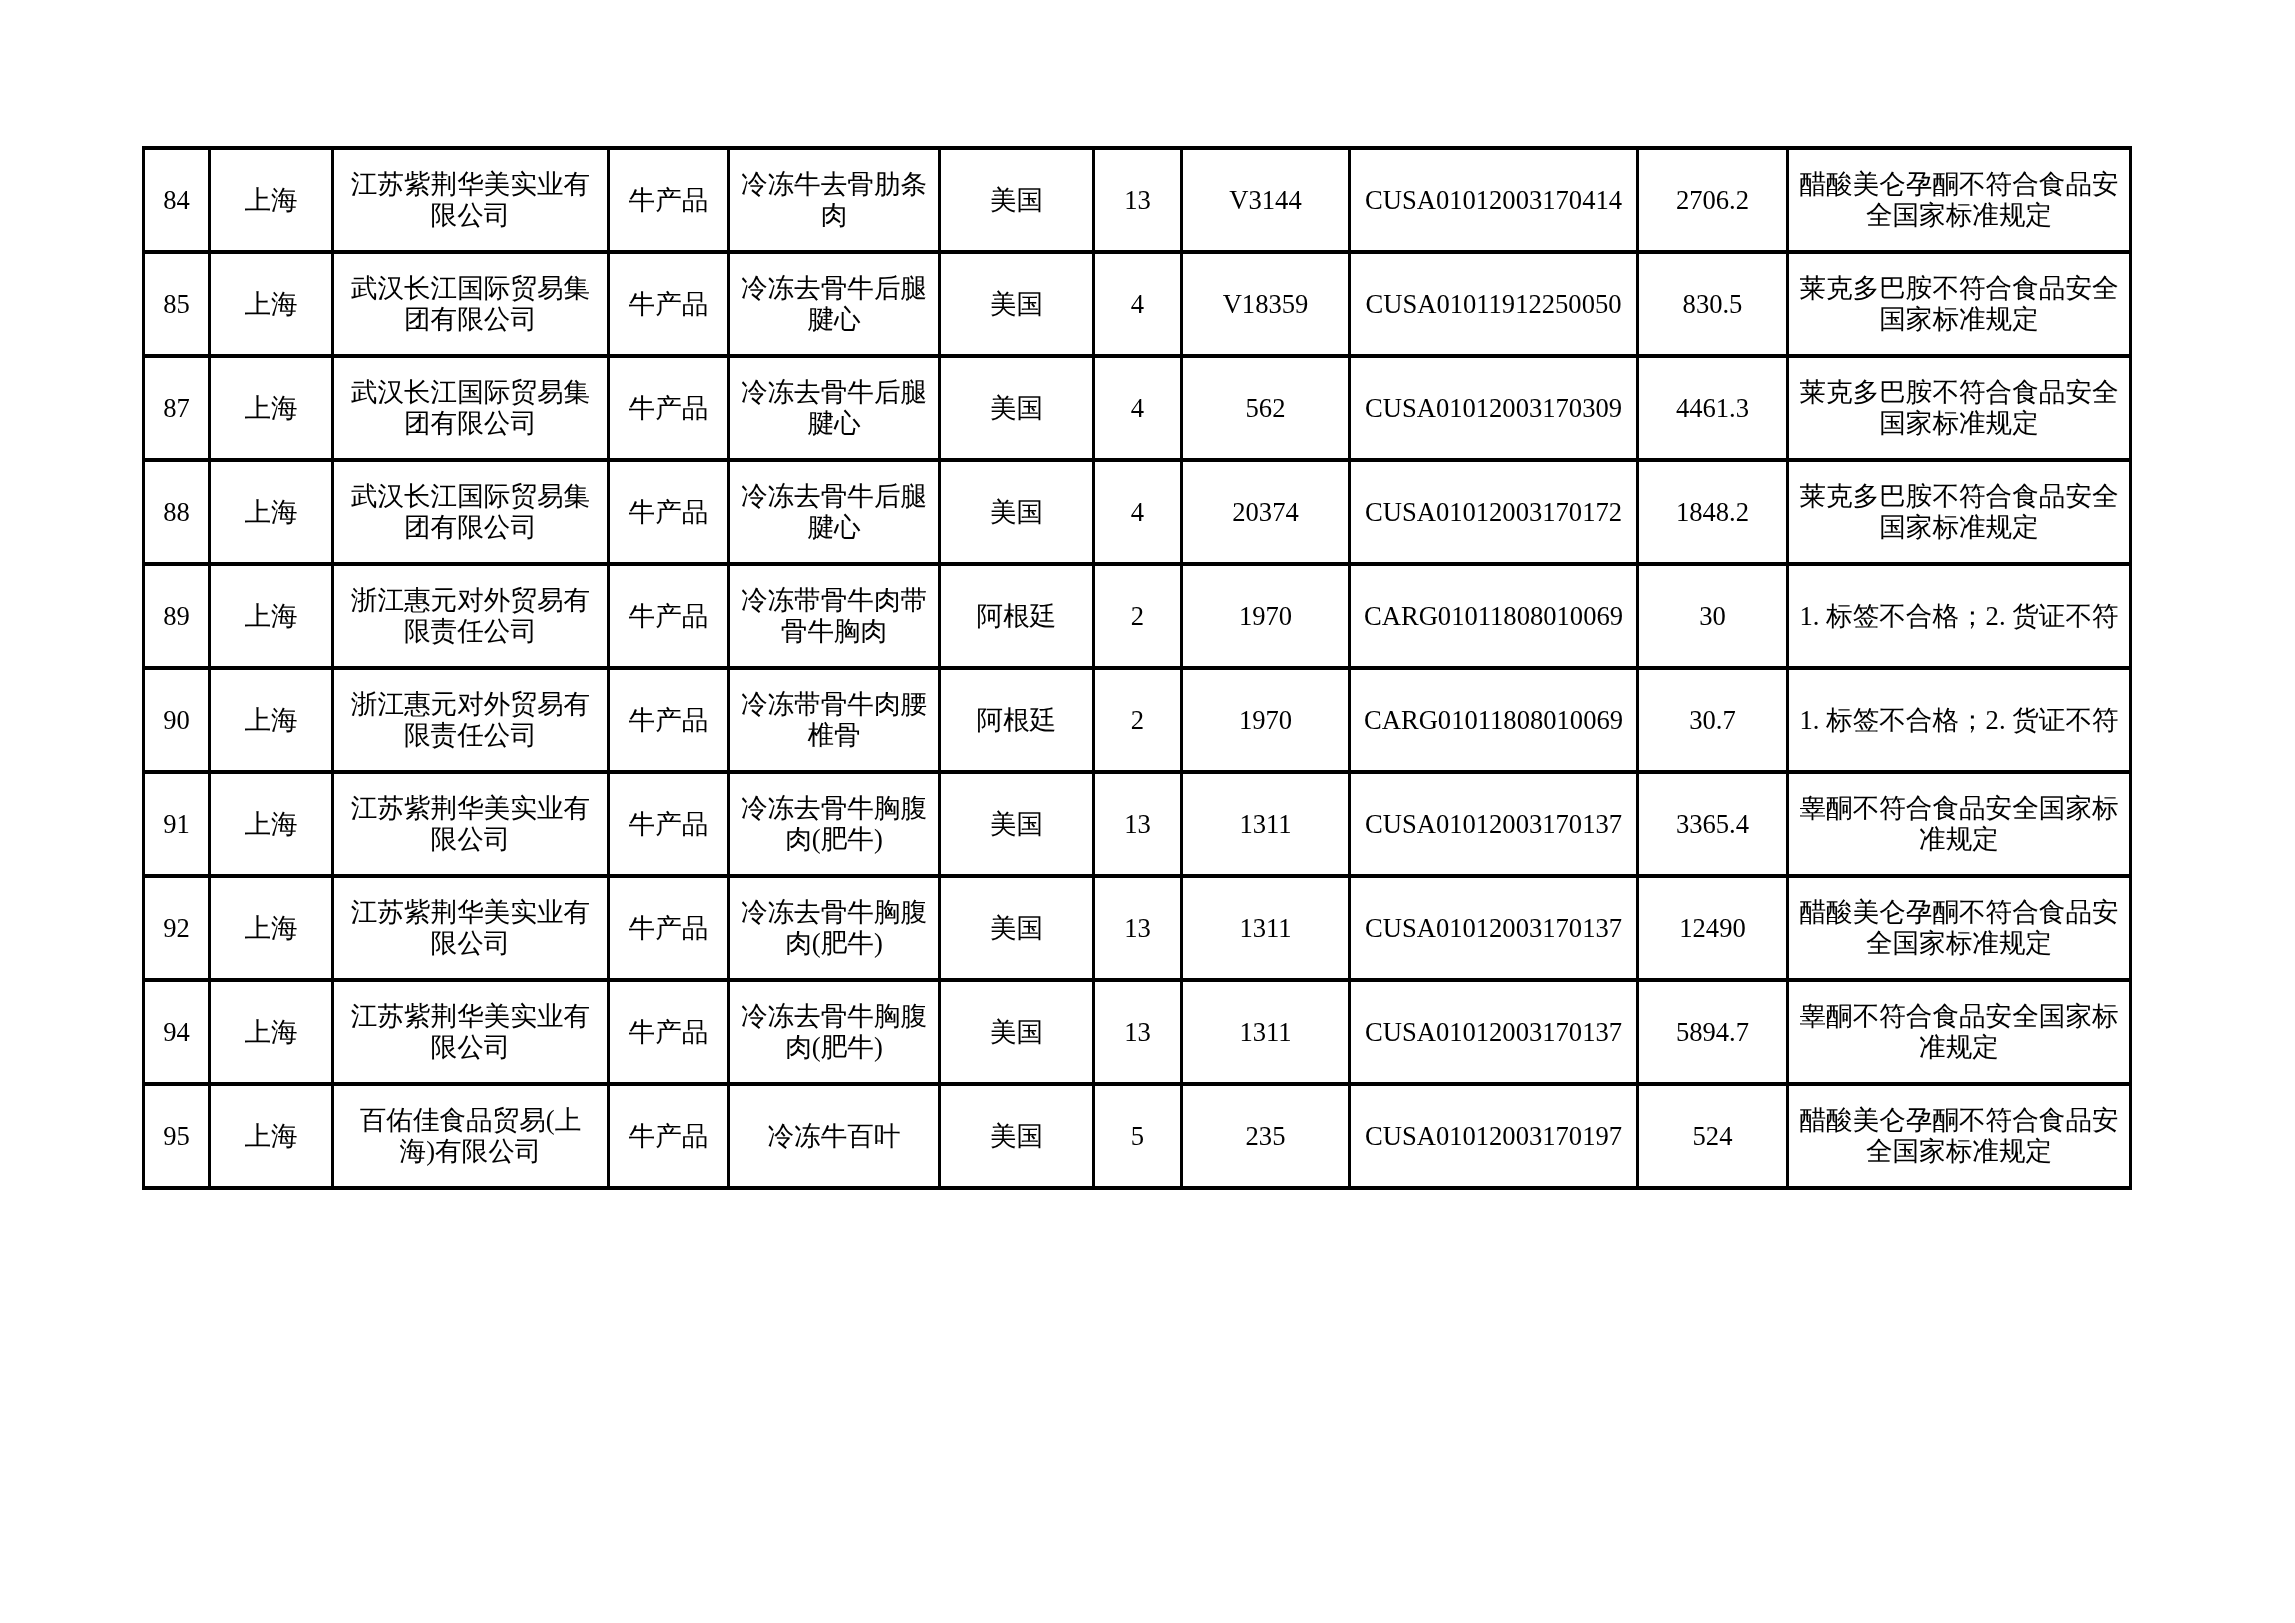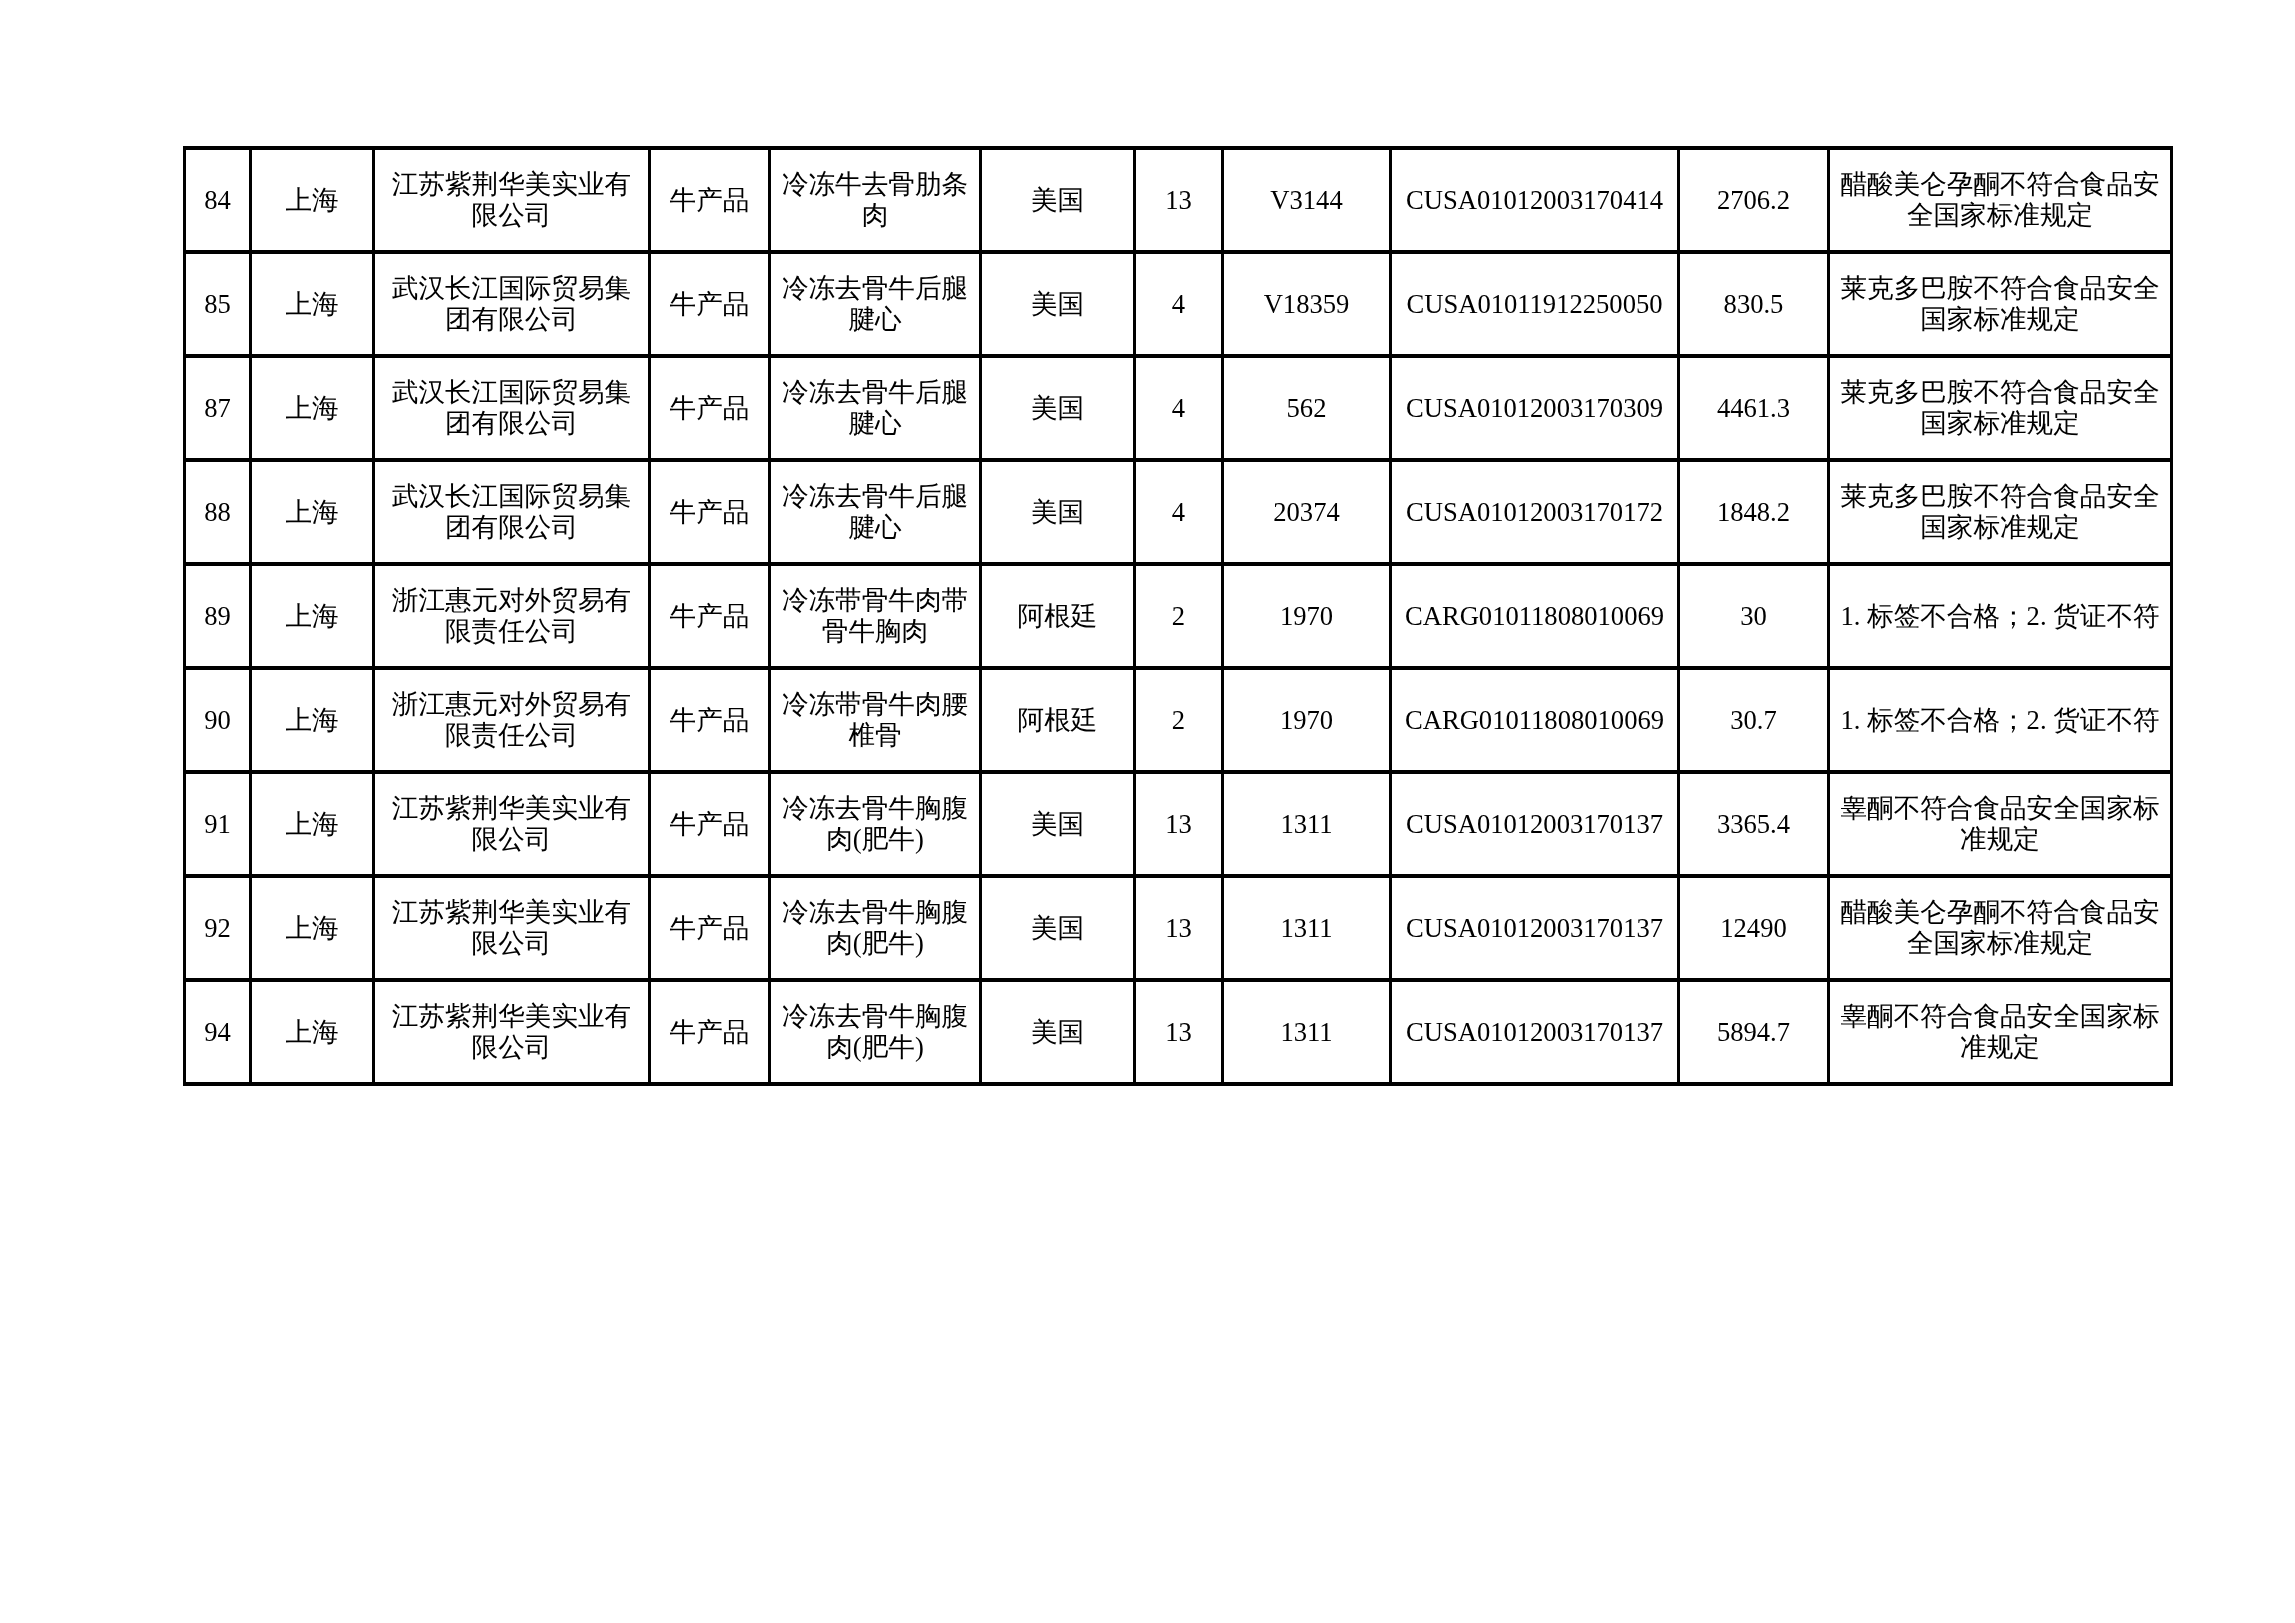--- a/index.html
+++ b/index.html
@@ -13,21 +13,20 @@
     position: relative;
     font-family: "Liberation Serif", "DejaVu Serif", serif;
     color: #000000;
   }
   .page {
     position: absolute;
     left: 0; top: 0;
     width: 2076px;
     height: 1623px;
     background: #ffffff;
-    margin-left: 41px;
   }
   table.inspection-table {
     position: absolute;
     left: 142px;
     top: 146px;
     width: 1987px;
     border-collapse: collapse;
     table-layout: fixed;
   }
   table.inspection-table td {
@@ -176,16 +175,29 @@
     <td>江苏紫荆华美实业有限公司</td>
     <td>牛产品</td>
     <td>冷冻去骨牛胸腹肉(肥牛)</td>
     <td>美国</td>
     <td>13</td>
     <td>1311</td>
     <td>CUSA01012003170137</td>
     <td>5894.7</td>
     <td>睾酮不符合食品安全国家标准规定</td>
   </tr>
+        <tr>
+    <td>95</td>
+    <td>上海</td>
+    <td>百佑佳食品贸易(上海)有限公司</td>
+    <td>牛产品</td>
+    <td>冷冻牛百叶</td>
+    <td>美国</td>
+    <td>5</td>
+    <td>235</td>
+    <td>CUSA01012003170197</td>
+    <td>524</td>
+    <td>醋酸美仑孕酮不符合食品安全国家标准规定</td>
+  </tr>
       </tbody>
   </table>
 </div>
 
 
 </body></html>

